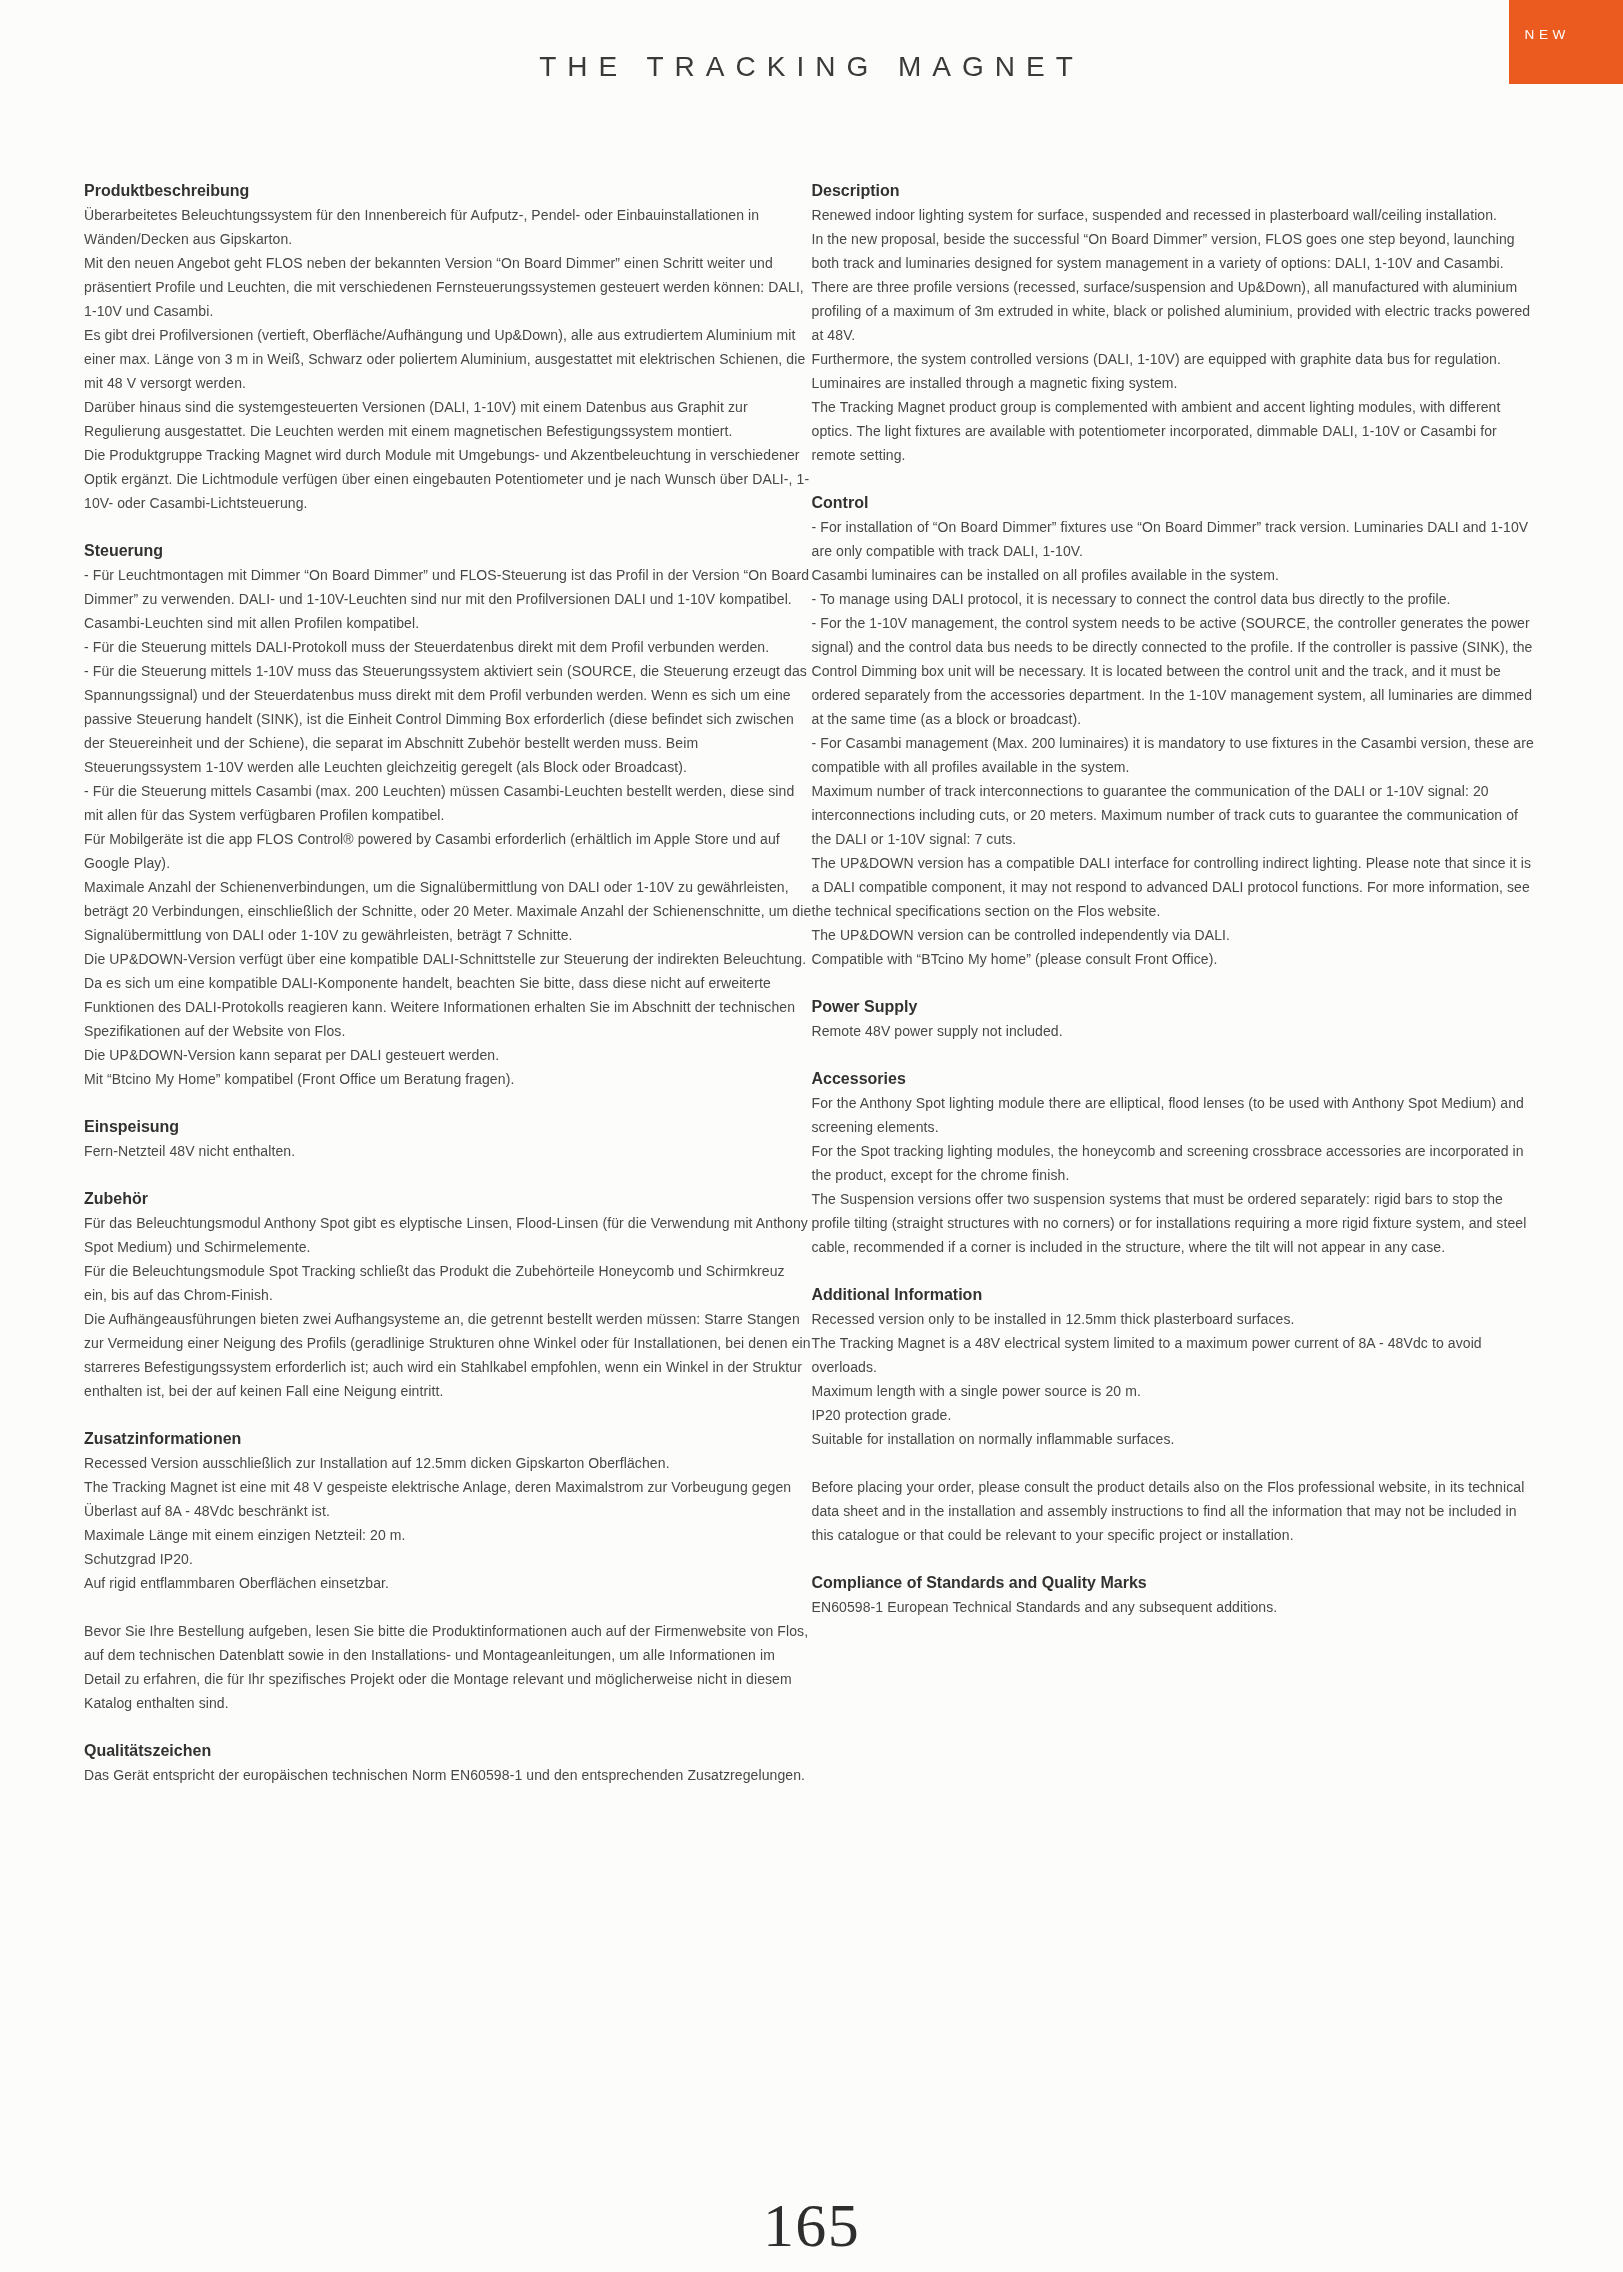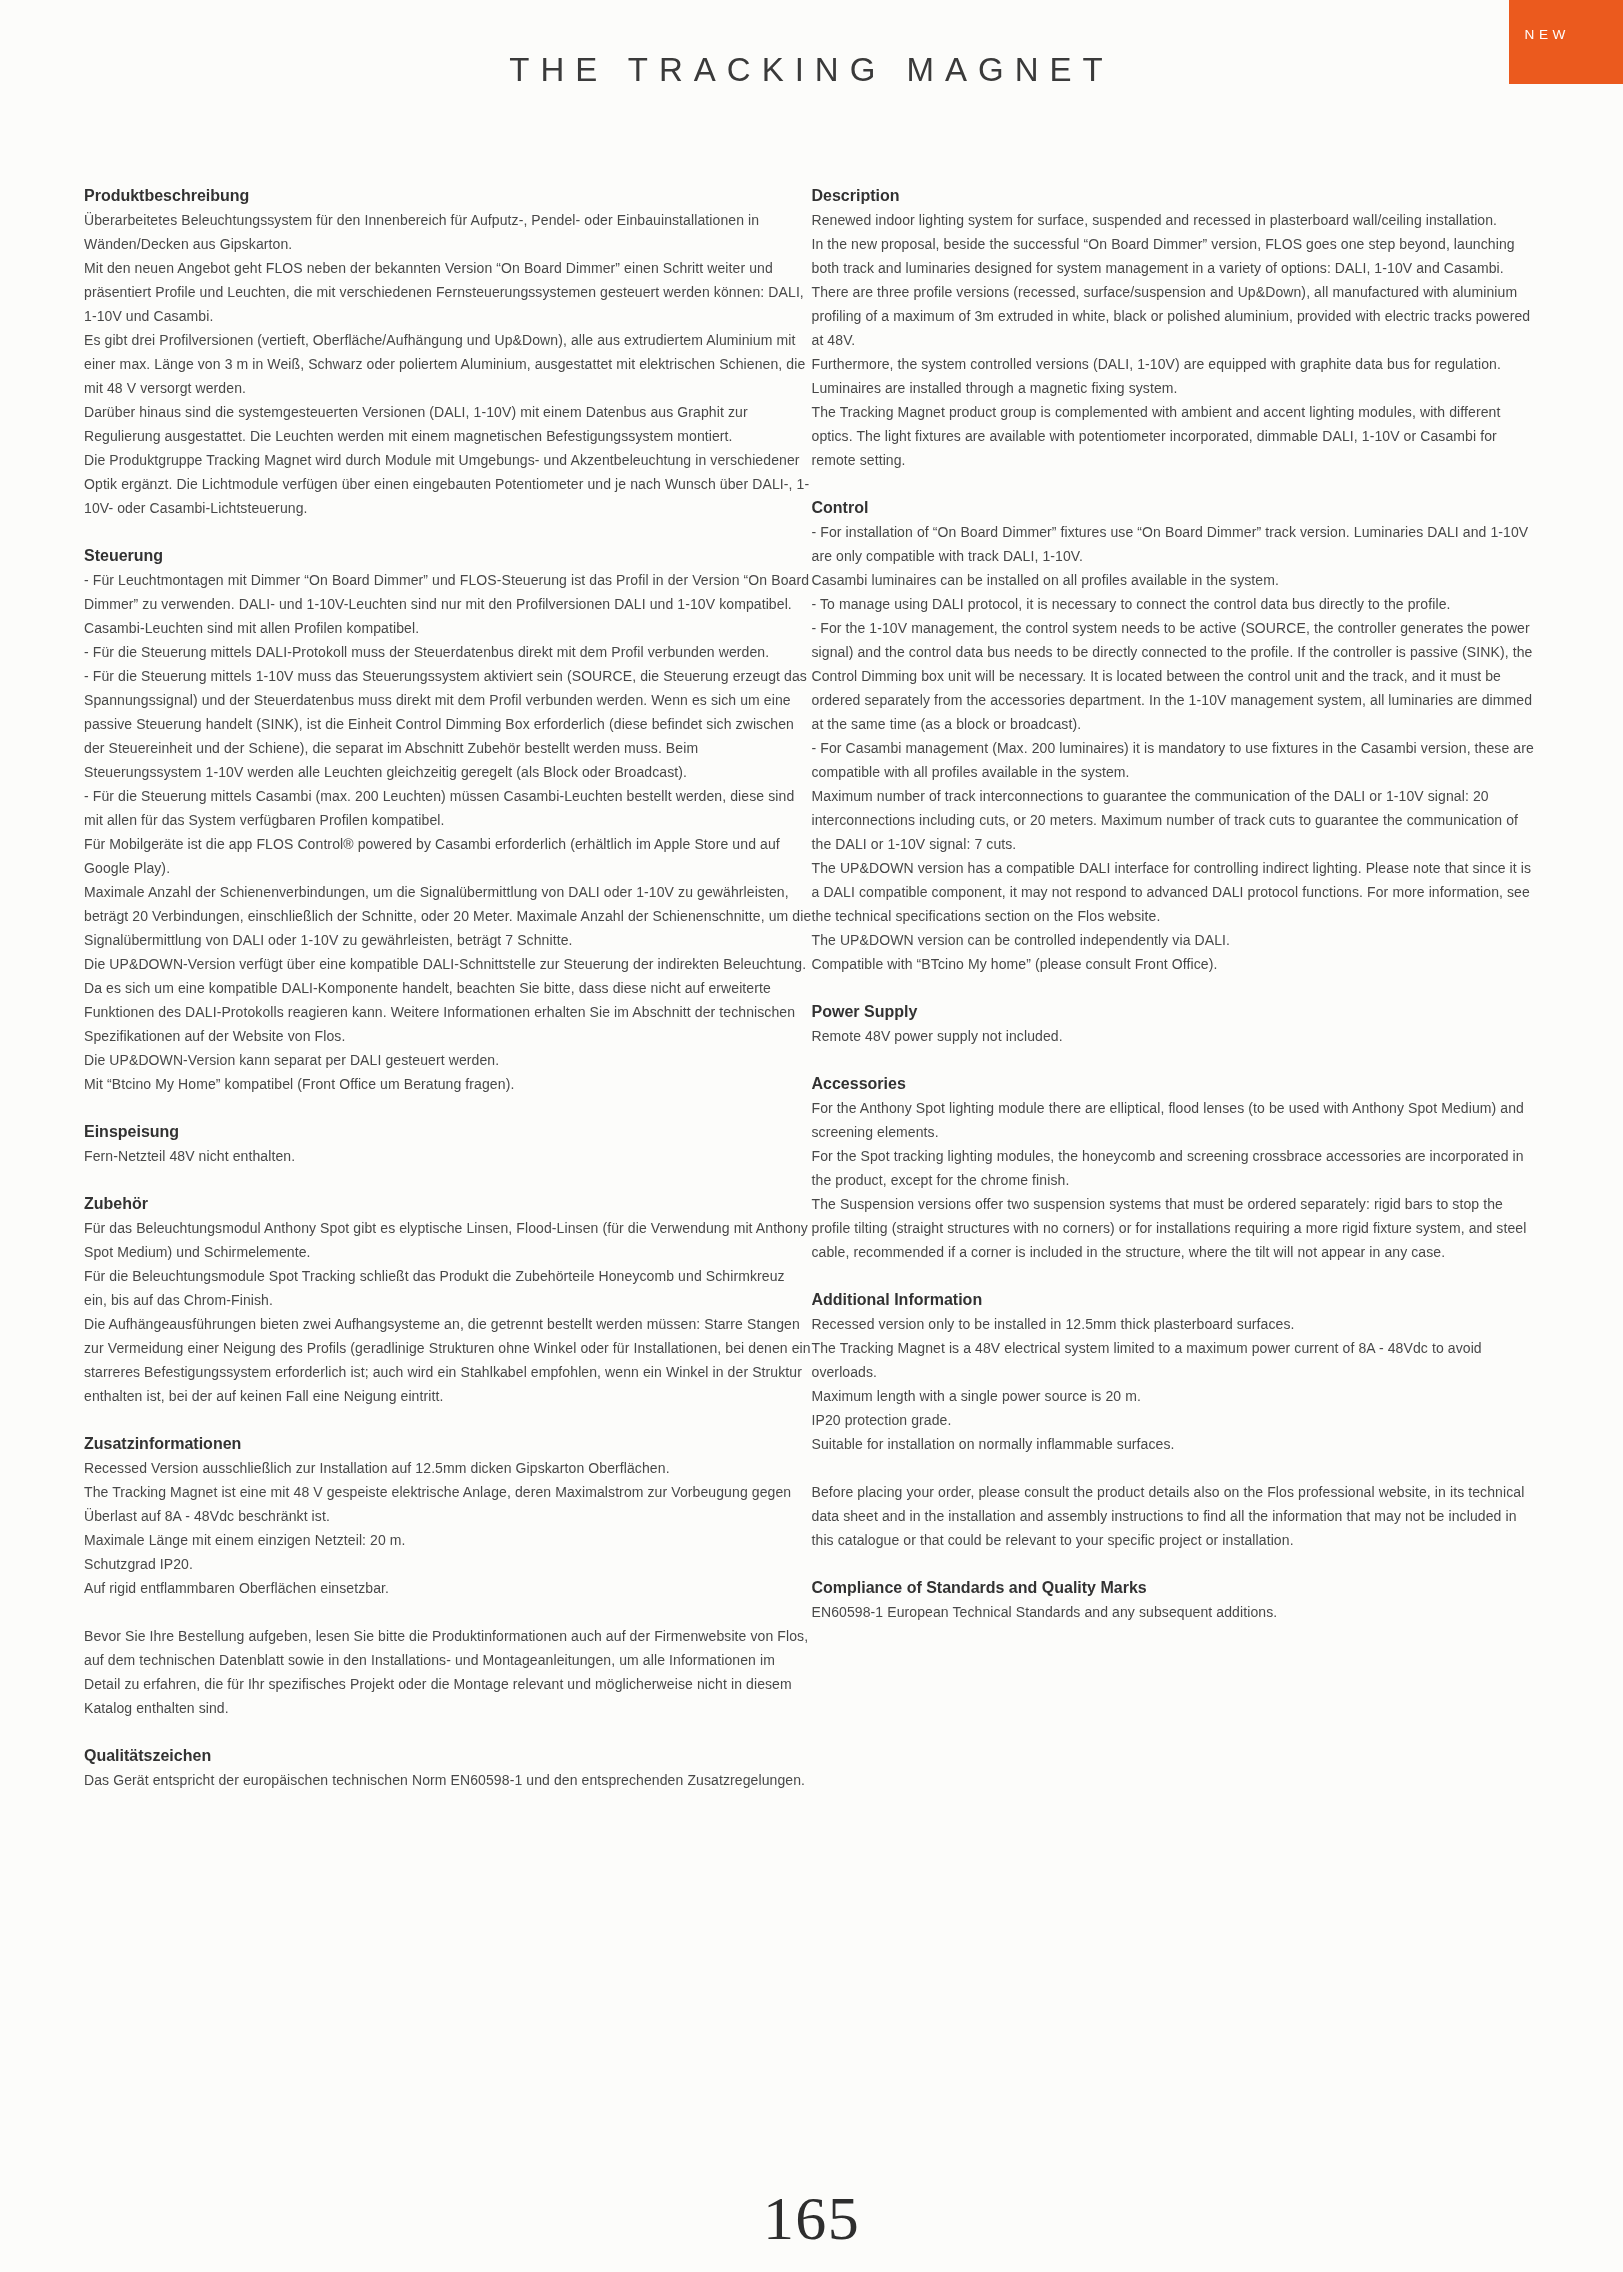--- a/index.html
+++ b/index.html
@@ -13,21 +13,21 @@
     overflow: hidden;
     color: #454545;
   }
   .header {
     position: relative;
     padding-top: 52px;
     text-align: center;
   }
   .title {
     display: inline-block;
-    font-size: 33px;
+    font-size: 28px;
     font-weight: 500;
     letter-spacing: 11px;
     color: #3a3a3a;
     line-height: 1.1;
     white-space: nowrap;
   }
   .new-badge {
     position: absolute;
     top: 0;
     right: 0;
@@ -61,21 +61,21 @@
   .para {
     font-size: 14px;
     line-height: 24px;
     font-weight: 400;
     color: #484848;
     letter-spacing: 0.1px;
   }
   .para.blank { height: 24px; }
   .footer {
     position: absolute;
-    bottom: 19px;
+    bottom: 12px;
     left: 0;
     width: 100%;
     text-align: center;
   }
   .page-number {
     font-family: "Liberation Serif", serif;
     font-size: 62px;
     font-weight: 400;
     color: #2e2e2e;
     letter-spacing: 1.3px;

